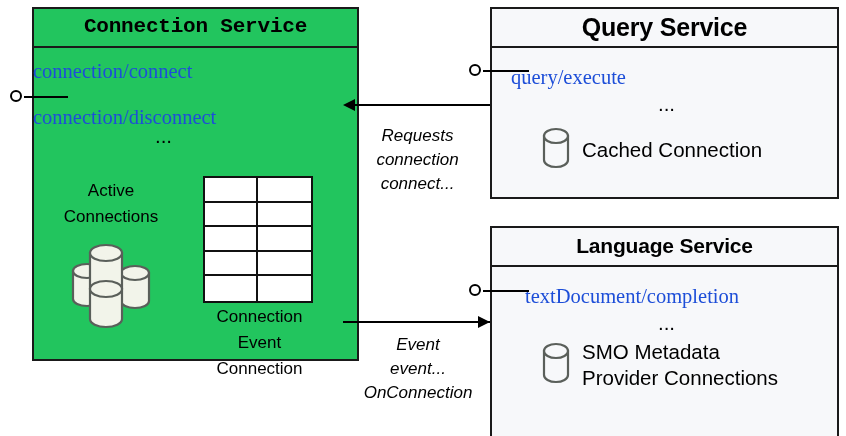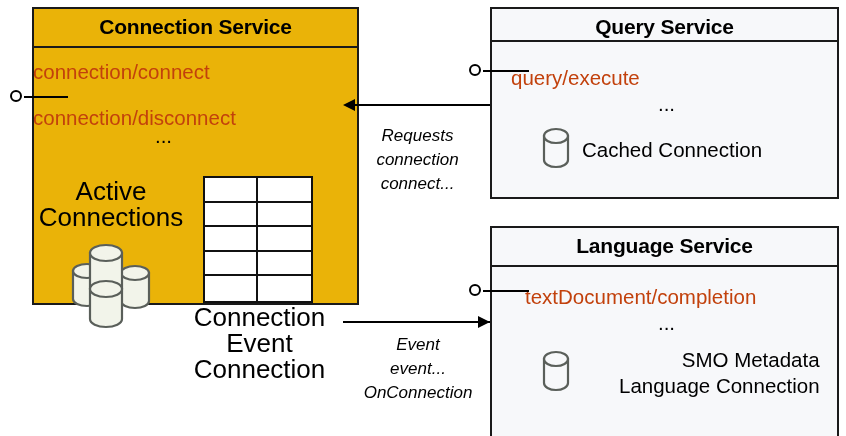--- a/index.html
+++ b/index.html
@@ -38,52 +38,54 @@
     position: absolute;
     left: 0;
     width: 100%;
     box-sizing: border-box;
   }
 
   #box-connection {
     left: 32px;
     top: 7px;
     width: 327px;
-    height: 298px;
-    background: #eab308;
+    height: 354px;
+    background: #22c55e;
+    font-family: Liberation Mono, monospace;
   }
   #box-connection .box-title { height: 39px; line-height: 36px; font-size: 21px; }
   #box-connection .box-body { top: 39px; height: 379px; }
 
   #box-query {
     left: 490px;
     top: 7px;
     width: 349px;
     height: 192px;
     background: #f7f8fa;
   }
-  #box-query .box-title { height: 33px; line-height: 36px; font-size: 21px; }
+  #box-query .box-title { height: 39px; line-height: 36px; font-size: 25px; }
   #box-query .box-body { top: 39px; height: 149px; }
 
   #box-language {
     left: 490px;
     top: 226px;
     width: 349px;
     height: 244px;
     background: #f7f8fa;
   }
   #box-language .box-title { height: 39px; line-height: 36px; font-size: 21px; }
   #box-language .box-body { top: 39px; height: 160px; padding-left: 28px; }
 
   
   .iface {
     position: absolute;
-    color: #c2410c;
+    color: #1d4ed8;
     font-size: 20.5px;
     white-space: nowrap;
+    font-family: Liberation Serif, serif;
   }
   .ellipsis {
     position: absolute;
     color: #000000;
     font-size: 20.5px;
     text-align: center;
   }
 
   #cs-m1 { left: 33px; top: 60px; }
   #cs-m2 { left: 33px; top: 106px; }
@@ -120,21 +122,21 @@
   #lolli-query { left: 469px; top: 63px; }
   #lolli-query .stem { width: 46px; }
   #lolli-language { left: 469px; top: 283px; }
   #lolli-language .stem { width: 46px; }
 
   
   .inner-label {
     position: absolute;
     text-align: center;
     color: #000000;
-    font-size: 26px;
+    font-size: 17px;
     line-height: 26px;
   }
   #active-conn-label { left: 34px; top: 178px; width: 154px; }
   #callbacks-label  { left: 182px; top: 304px; width: 155px; }
 
   
   #cyl-cluster { position: absolute; left: 53px; top: 237px; width: 116px; height: 100px; }
 
   
   #grid-glyph {
@@ -156,30 +158,29 @@
     box-sizing: border-box;
   }
   #grid-glyph .cell:nth-child(2n) { border-right: none; }
   #grid-glyph .cell:nth-child(n+9) { border-bottom: none; }
 
   
   .item-row {
     position: absolute;
     display: flex;
     align-items: center;
-    text-align: right;
   }
   .item-row .caption {
     color: #000000;
     font-size: 20.5px;
     line-height: 26px;
     margin-left: 10px;
   }
   #qs-item { left: 48px; top: 77px; }
-  #ls-item { left: 48px; top: 80px; gap: 37px; }
+  #ls-item { left: 48px; top: 72px; }
 
   
   .conn-line {
     position: absolute;
     height: 0;
     border-top: 2px solid #000000;
   }
   .arrow-head {
     position: absolute;
     width: 0;
@@ -301,21 +302,21 @@
         <span>
           <svg width="32" height="46" viewBox="0 0 32 46" xmlns="http://www.w3.org/2000/svg">
             <g fill="#f7f8fa" stroke="#5a5f5a" stroke-width="2.2">
               <path d="M4,11 L4,35 a12,7 0 0 0 24,0 L28,11 Z"></path>
               <ellipse cx="16" cy="11" rx="12" ry="7"></ellipse>
             </g>
           </svg>
         </span>
         <span class="caption">
           <div>SMO Metadata</div>
-          <div>Language Connection</div>
+          <div>Provider Connections</div>
         </span>
       </div>
     </div>
   </div>
 
   <div class="lollipop" id="lolli-language">
     <div class="stem"></div>
     <div class="ball"></div>
   </div>
 

